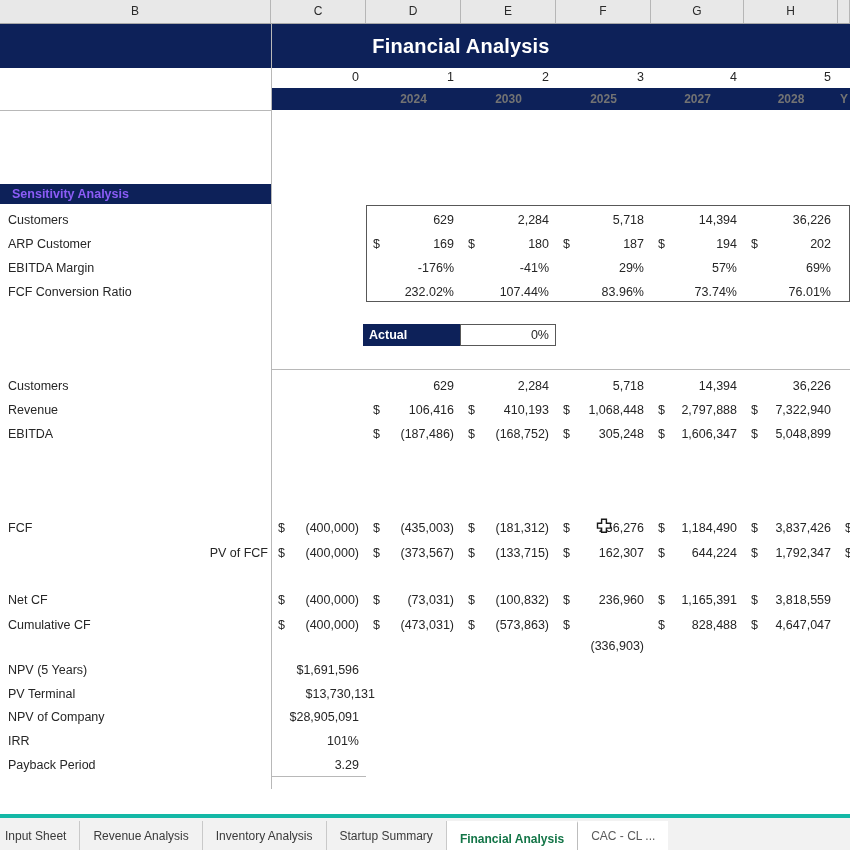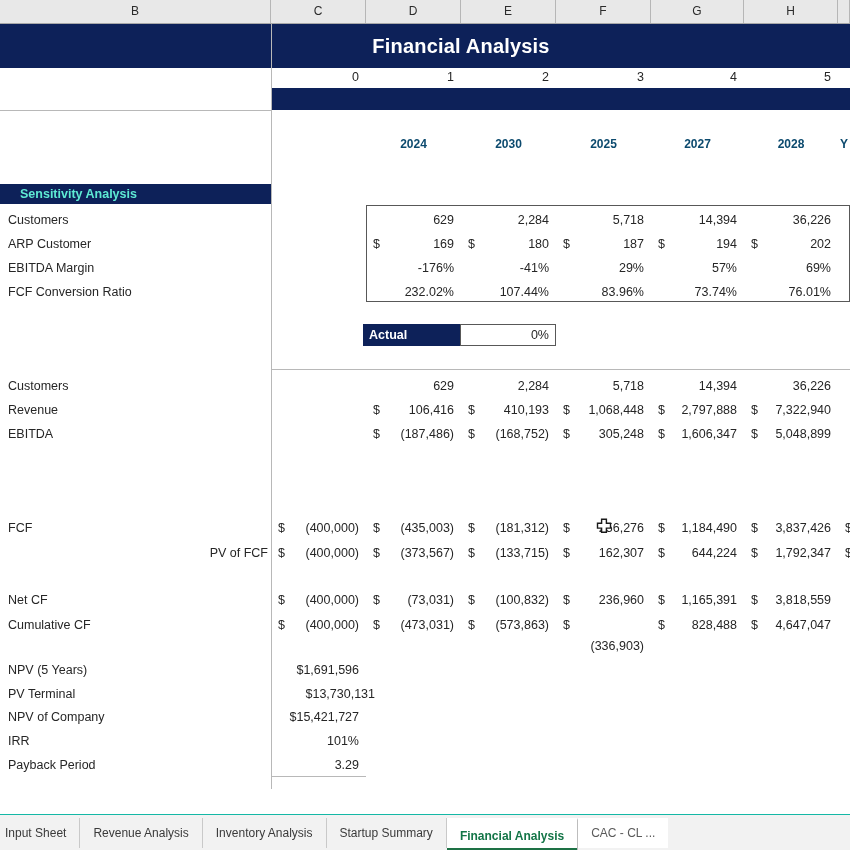--- a/index.html
+++ b/index.html
@@ -69,41 +69,40 @@
   .year-banner {
     left: 271px; top: 88px;
     width: 579px; height: 22px;
   }
   .year-cell {
     position: absolute;
     top: 88px; height: 22px; line-height: 22px;
     text-align: center;
     font-size: 12px;
     font-weight: bold;
-    color: #0c4a6e;
-    margin-top: 45px;
+    color: #737373;
   }
 
   .period-cell {
     position: absolute;
     top: 68px; height: 19px; line-height: 19px;
     text-align: right;
     font-size: 12.5px;
     color: #262626;
     padding-right: 7px;
   }
 
   
   .sect-bar {
     position: absolute;
     background: #0d2159;
-    color: #5eead4;
+    color: #8b5cf6;
     font-size: 12.5px;
     font-weight: bold;
-    padding-left: 20px;
+    padding-left: 12px;
     display: flex;
     align-items: center;
   }
 
   
   .sens-box {
     position: absolute;
     left: 366px; top: 205px;
     width: 484px; height: 97px;
     border: 1.5px solid #585858;
@@ -139,21 +138,21 @@
   
   .hline { position: absolute; background: #b8b8b8; height: 1px; }
   .vline { position: absolute; background: #b8b8b8; width: 1px; }
 
   
   .tabbar {
     position: absolute;
     left: 0; bottom: 0;
     width: 850px; height: 36px;
     background: #f2f2f2;
-    border-top: 1px solid #14b8a6;
+    border-top: 4px solid #14b8a6;
   }
   .tabs {
     position: absolute;
     left: 0; top: 0;
     height: 36px;
     display: flex;
     align-items: stretch;
   }
   .tab {
     display: flex; align-items: center;
@@ -375,21 +374,21 @@
   <div id="sum-labels">
       <div class="cell lbl" style="left: 8px; top: 662px; width: 260px; line-height: 16px;">NPV (5 Years)</div>
       <div class="cell lbl" style="left: 8px; top: 685.7px; width: 260px; line-height: 16px;">PV Terminal</div>
       <div class="cell lbl" style="left: 8px; top: 709.4px; width: 260px; line-height: 16px;">NPV of Company</div>
       <div class="cell lbl" style="left: 8px; top: 733.1px; width: 260px; line-height: 16px;">IRR</div>
       <div class="cell lbl" style="left: 8px; top: 756.8px; width: 260px; line-height: 16px;">Payback Period</div>
     </div>
   <div id="sum-values">
       <div class="cell num" style="left: 271px; top: 662px; width: 88px; line-height: 16px;">$1,691,596</div>
       <div class="cell num" style="left: 271px; top: 685.7px; width: 88px; line-height: 16px; margin-left: 16px;">$13,730,131</div>
-      <div class="cell num" style="left: 271px; top: 709.4px; width: 88px; line-height: 16px;">$15,421,727</div>
+      <div class="cell num" style="left: 271px; top: 709.4px; width: 88px; line-height: 16px;">$28,905,091</div>
       <div class="cell num" style="left: 271px; top: 733.1px; width: 88px; line-height: 16px;">101%</div>
       <div class="cell num" style="left: 271px; top: 756.8px; width: 88px; line-height: 16px;">3.29</div>
     </div>
   <div class="hline" style="left:271px; top:776px; width:95px;"></div>
 
   <svg class="cursor" viewBox="0 0 18 18">
     <path d="M6.6 1.2h4.8v4.1h4.1v4.8h-4.1v4.1H6.6V10.1H2.5V5.3h4.1z" fill="#ffffff" stroke="#1a1a1a" stroke-width="1.4"></path>
   </svg>
 
   <div class="tabbar">

